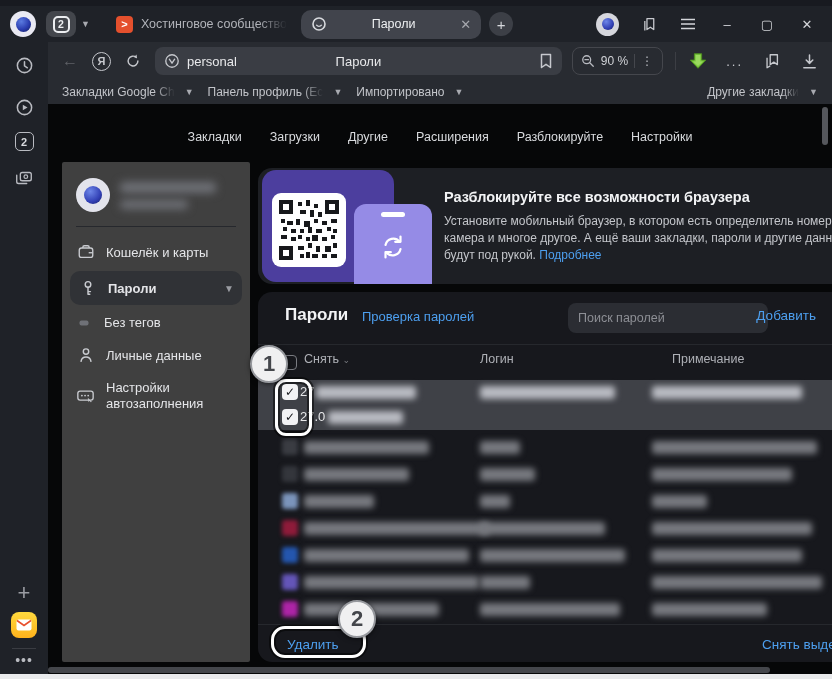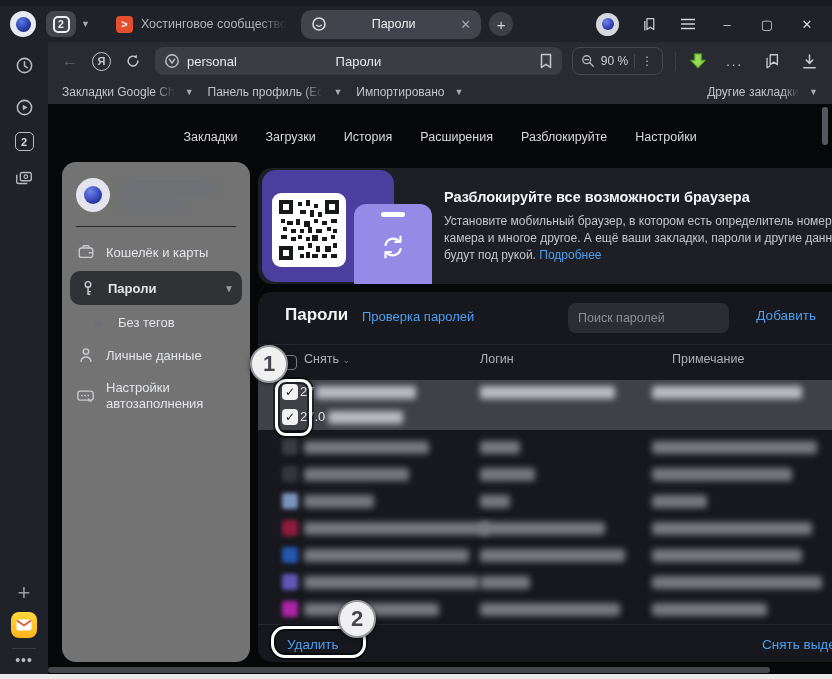--- a/index.html
+++ b/index.html
@@ -85,33 +85,33 @@
   .rail-divider { position:absolute; left:12px; width:24px; height:1px; background:#3a3c42; }
   .rail-dots { color:#b9bbc1; font-size:14px; letter-spacing:1px; }
 
   
   #profile-tabs { position:absolute; left:0; right:0; top:20px; display:flex; justify-content:center;
     gap:10px; align-items:center; }
   .ptab { color:#d9dbde; font-size:12.5px; padding:6px 9px; border-radius:15px; white-space:nowrap; }
   .ptab.active { background:#2c2e33; padding:6px 14px; }
 
   
-  #left-panel { position:absolute; left:14px; top:58px; width:188px; height:500px; background:#737373; border-radius:14px; }
+  #left-panel { position:absolute; left:14px; top:58px; width:188px; height:500px; background:#404040; border-radius:2px; }
   #profile-block { display:flex; align-items:center; gap:10px; padding:16px 14px 12px 14px; }
   .avatar-lg { width:34px; height:34px; border-radius:50%; background:#e3e4ec; flex:0 0 auto;
     display:flex; align-items:center; justify-content:center; }
   .avatar-lg .avatar-dot { width:18px; height:18px; }
   .name-blur .blur-line { background:#6f7177; filter:blur(4px); border-radius:4px; }
   .panel-divider { height:1px; background:#26282d; margin:2px 14px 8px 14px; }
   .side-item { display:flex; align-items:center; gap:11px; padding:8px 14px; color:#e4e5e8; font-size:13px; }
   .side-item .s-icon { width:19px; display:flex; justify-content:center; color:#c9cbd0; flex:0 0 auto; }
   .side-item.active { background:#303236; border-radius:10px; margin:2px 8px; padding:8px 8px; }
   .side-item.active .s-label { font-weight:bold; }
   .side-item .s-chev { margin-left:auto; color:#9a9ca2; font-size:10px; }
-  .side-item.indent { padding-left:26px; }
+  .side-item.indent { padding-left:12px; }
   .side-item.indent .s-icon { color:#6f7177; }
   .side-item .s-label.wrap { line-height:16px; }
 
   
   #banner { position:absolute; left:210px; top:64px; width:574px; height:116px; background:#1d1f24;
     border-radius:14px 0 0 14px; overflow:hidden; }
   #qr-tile { position:absolute; left:4px; top:2px; width:132px; height:112px; background:#4c3e9e; border-radius:14px; }
   #qr-code { position:absolute; left:14px; top:25px; width:74px; height:74px; background:#fff; border-radius:9px;
     display:flex; align-items:center; justify-content:center; }
   #phone { position:absolute; left:96px; top:36px; width:78px; height:80px; background:#958be6;
@@ -123,21 +123,21 @@
   #banner-title { color:#f2f3f5; font-size:14.5px; font-weight:bold; margin-bottom:8px; }
   .banner-line { color:#c4c6cb; font-size:12px; line-height:17px; }
   .link { color:#4d9fef; }
 
   
   #pw-card { position:absolute; left:210px; top:188px; width:574px; height:370px; background:#17181d;
     border-radius:14px 0 0 14px; overflow:hidden; }
   #pw-header { position:absolute; left:0; top:0; right:0; height:52px; }
   #pw-title { position:absolute; left:27px; top:13px; color:#f2f3f5; font-size:17px; font-weight:bold; }
   #pw-check { position:absolute; left:104px; top:17px; font-size:13px; }
-  #pw-search { position:absolute; left:310px; top:11px; width:161px; height:30px; background:#2b2d33;
+  #pw-search { position:absolute; left:310px; top:11px; width:200px; height:30px; background:#2b2d33;
     border:none; border-radius:8px; color:#e6e7ea; font-size:12.5px; padding:0 10px;
     font-family:"Liberation Sans","DejaVu Sans",sans-serif; }
   #pw-search::placeholder { color:#8d8f95; }
   #pw-add { position:absolute; right:16px; top:16px; font-size:13.5px; }
   .hdiv { position:absolute; left:0; right:0; height:1px; background:#26282d; }
   #tbl-head { position:absolute; left:0; top:60px; right:0; height:26px; color:#aeb0b6; font-size:12.5px; }
   #head-cb { position:absolute; left:24px; top:3px; width:15px; height:15px; border:1.5px solid #7a7c82; border-radius:4px; }
   .col-site { position:absolute; left:46px; }
   .col-login { position:absolute; left:222px; }
   .col-note { position:absolute; left:414px; }
@@ -319,21 +319,21 @@
       <span class="bm-label">Другие закладки</span>
       <span class="chev">▼</span>
     </div>
   </div>
 
   <div id="page">
 
     <div id="profile-tabs">
         <div class="ptab">Закладки</div>
         <div class="ptab">Загрузки</div>
-        <div class="ptab">История</div>
+        <div class="ptab">Другие</div>
         <div class="ptab">Расширения</div>
         <div class="ptab">Разблокируйте</div>
         <div class="ptab">Настройки</div>
       </div>
 
     <div id="left-panel">
       <div id="profile-block">
         <div class="avatar-lg">
             <div class="avatar-dot"></div>
           </div>

